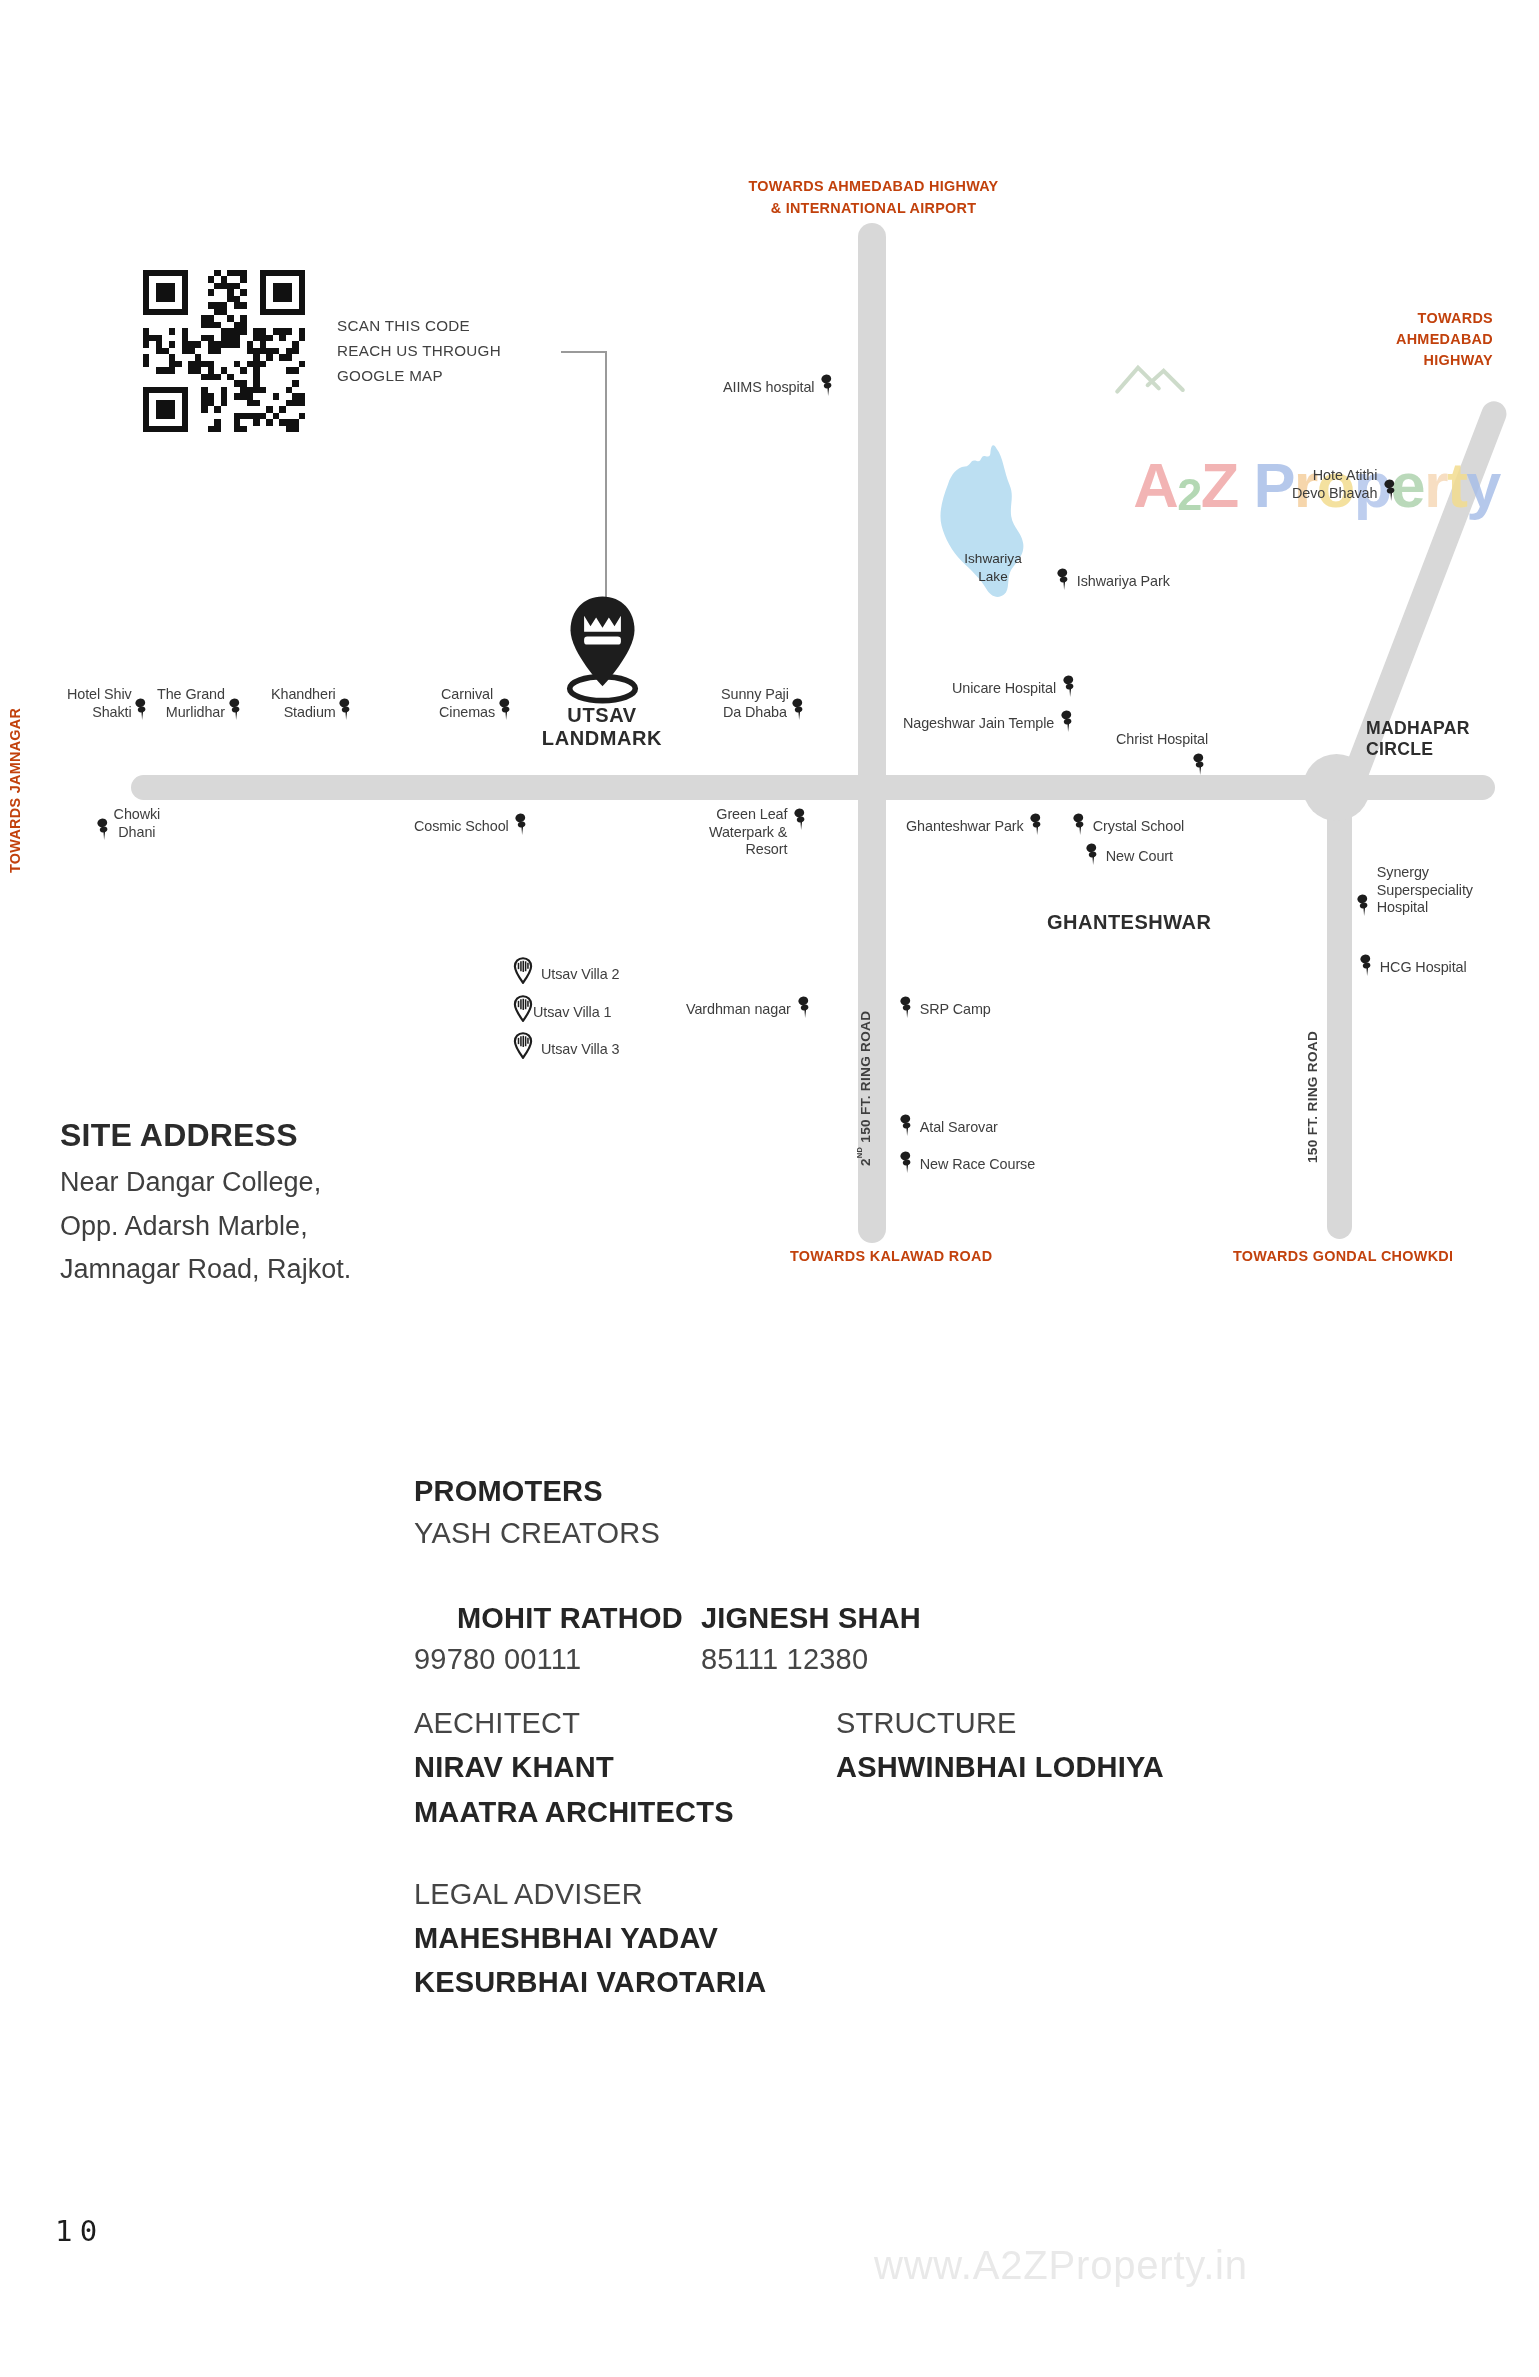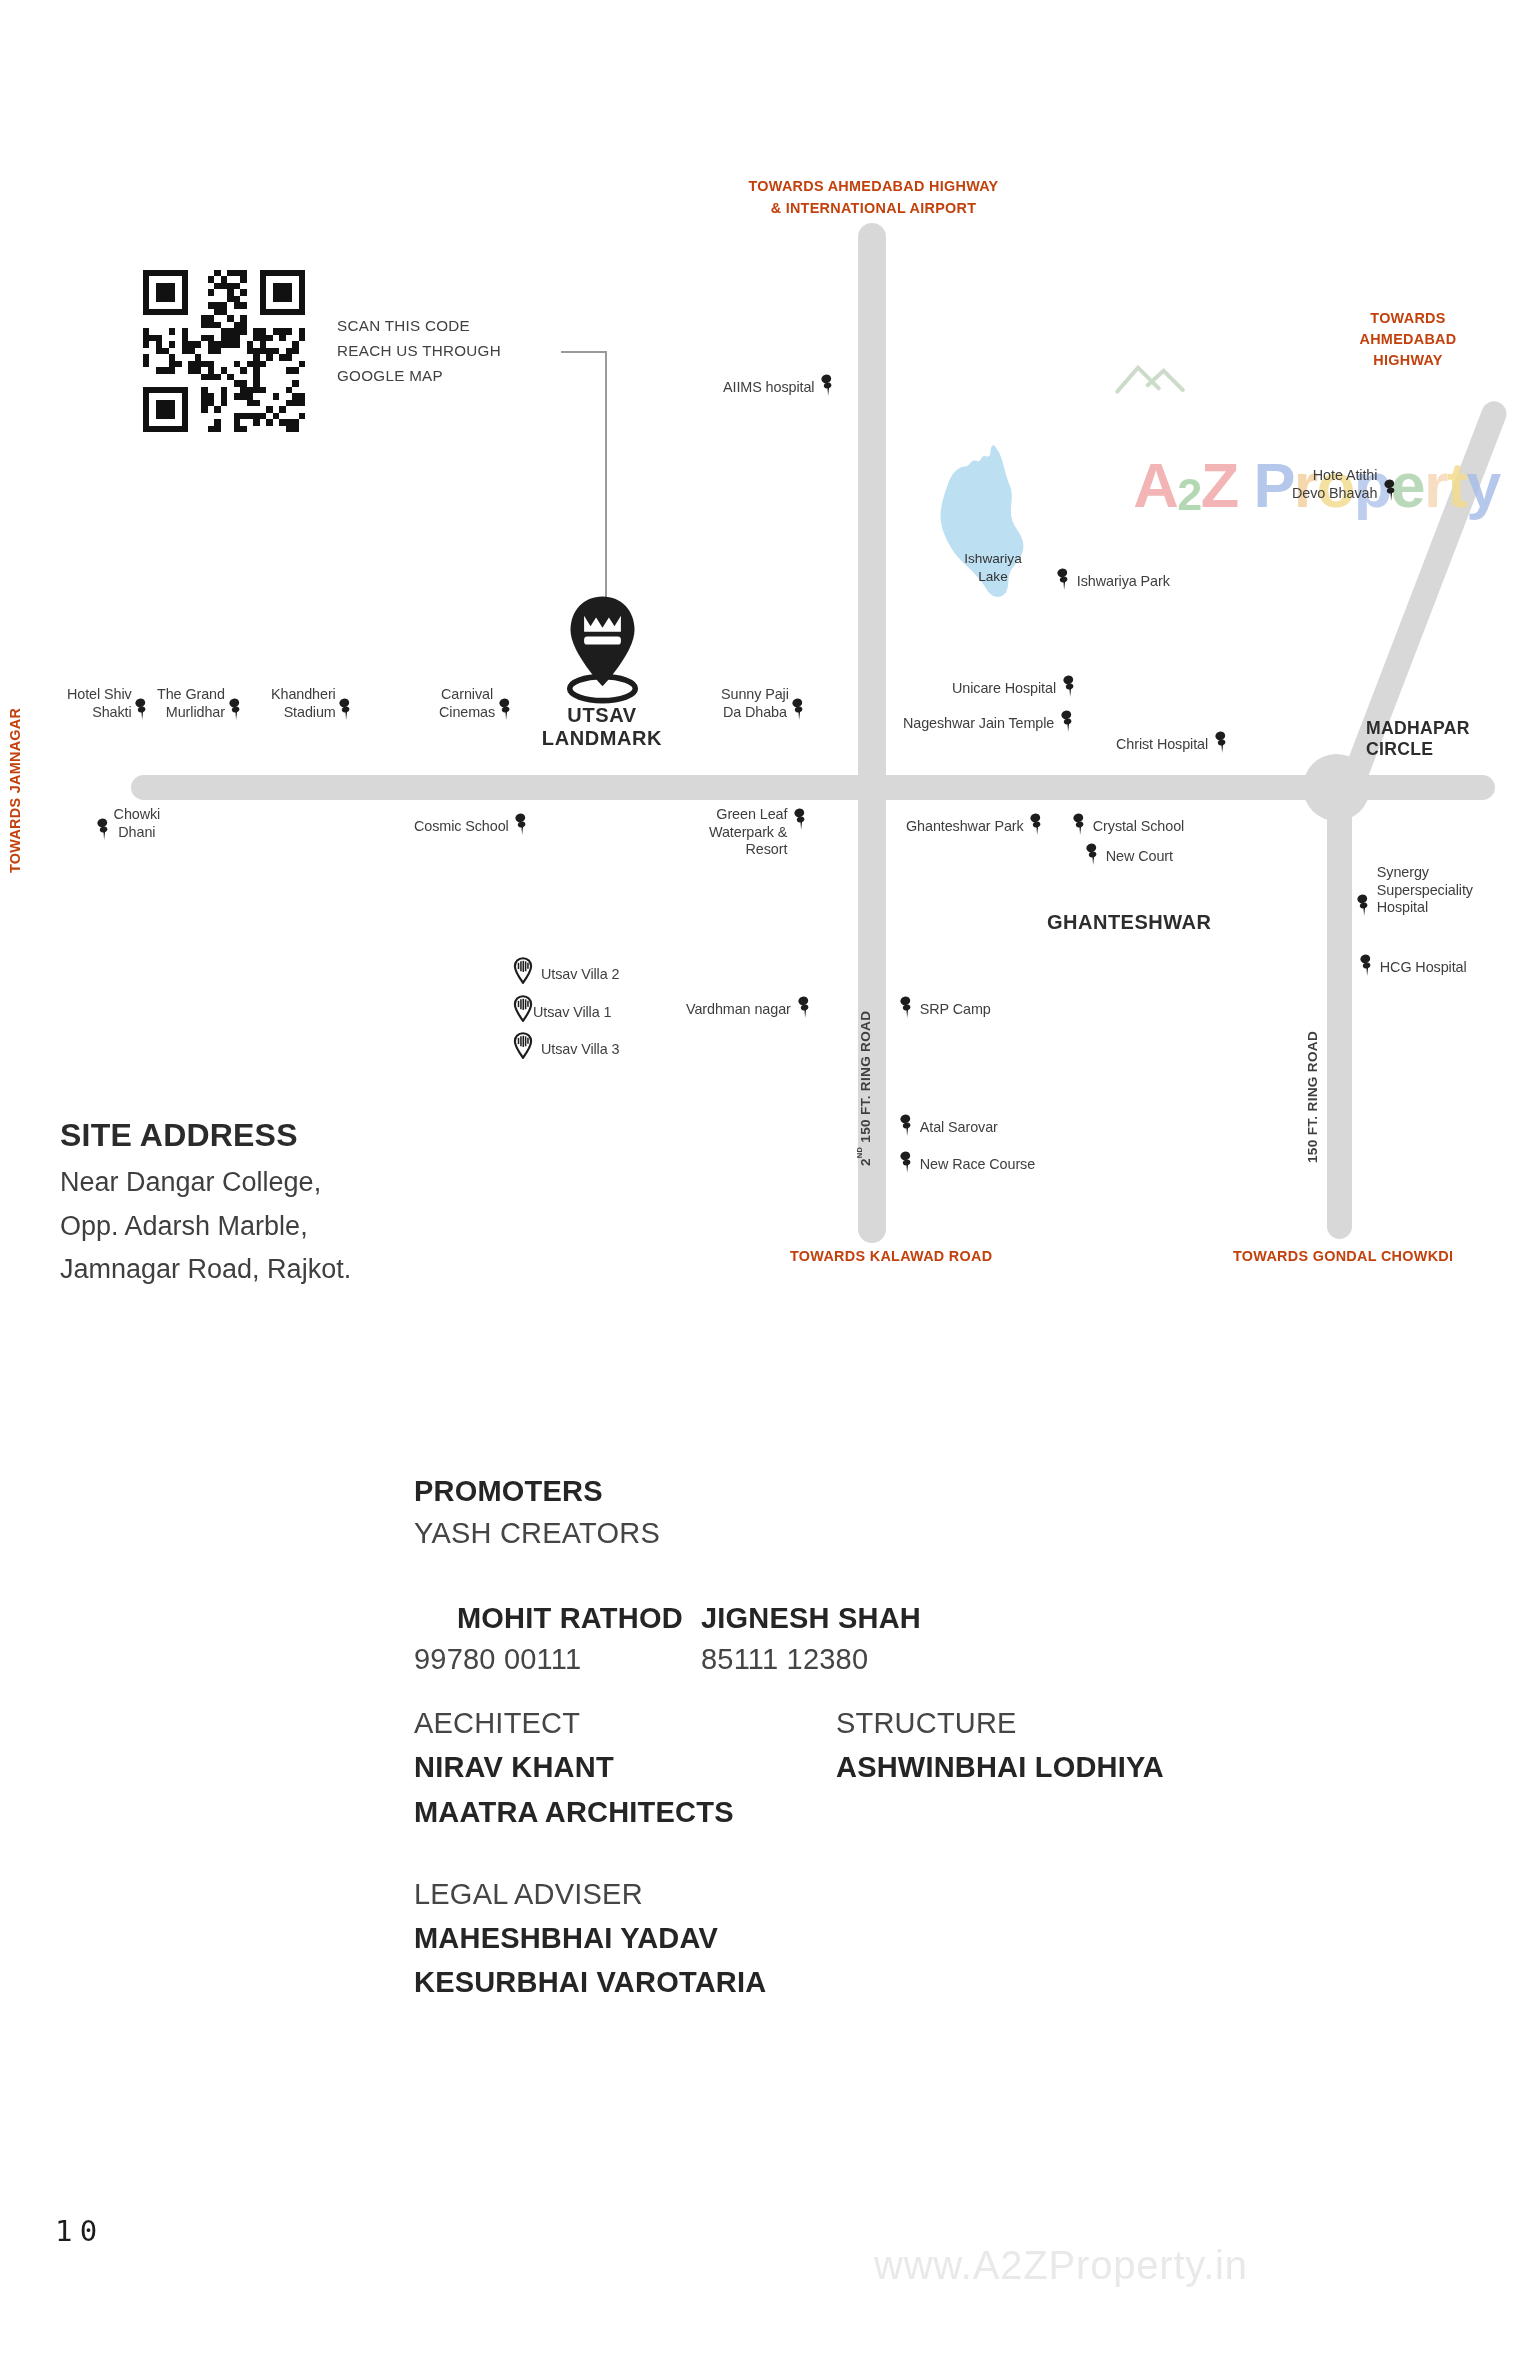--- a/index.html
+++ b/index.html
@@ -80,21 +80,21 @@
     <path fill="#bcdff2" d="M80,6 C76,14 81,21 72,19 C65,17 68,27 61,25 C52,22 55,31 46,32 C36,33 29,42 25,54
       C18,72 13,90 17,106 C21,122 30,138 42,150 C54,162 65,171 73,185 C78,194 87,198 95,192
       C103,186 98,171 104,161 C110,151 121,143 119,128 C117,114 106,108 104,94 C102,80 108,69 102,55
       C95,39 94,20 86,10 C84,6 82,4 80,6 Z"></path>
   </svg>
   <div class="lake-label" style="left:941px;top:550px;width:104px;">Ishwariya
 Lake</div>
 
   <div class="dir-label ta-c" style="left:665px;top:176px;width:417px;text-align:center;">TOWARDS AHMEDABAD HIGHWAY
 &amp; INTERNATIONAL AIRPORT</div>
-  <div class="dir-label ta-r" style="left:1323px;top:308px;width:170px;text-align:center;line-height:1.45;">TOWARDS
+  <div class="dir-label ta-r" style="left:1323px;top:308px;width:170px;text-align:right;line-height:1.45;">TOWARDS
 AHMEDABAD
 HIGHWAY</div>
   <div class="dir-label vert" style="left:4.8px;top:702px;height:176px;">TOWARDS JAMNAGAR</div>
   <div class="dir-label" style="left:790px;top:1246px;">TOWARDS KALAWAD ROAD</div>
   <div class="dir-label" style="left:1233px;top:1246px;">TOWARDS GONDAL CHOWKDI</div>
 
   <div class="dir-label vert" style="left:834px;top:992px;height:192px;font-size:13.6px;color:#3f3f3f;">
     <span>2</span><sup>ND</sup><span> 150 FT. RING ROAD</span>
   </div>
   <div class="dir-label vert" style="left:1303px;top:1026px;height:143px;font-size:13.6px;color:#3f3f3f;">150 FT. RING ROAD</div>
@@ -347,21 +347,21 @@
     <svg class="pin" viewBox="0 0 21 29" width="17" height="23">
         <use href="#pushpin"></use>
       </svg>
   </div>
   <div class="poi" style="left:903px;top:710px;">
     <span class="lbl">Nageshwar Jain Temple</span>
     <svg class="pin" viewBox="0 0 21 29" width="17" height="23">
         <use href="#pushpin"></use>
       </svg>
   </div>
-  <div class="poi" style="left:1116px;top:731px;">
+  <div class="poi" style="left:1116px;top:731px;flex-direction:column;">
     <span class="lbl">Christ Hospital</span>
     <svg class="pin" viewBox="0 0 21 29" width="17" height="23">
         <use href="#pushpin"></use>
       </svg>
   </div>
   <div class="poi col" style="left:67px;top:686px;">
     <span class="lbl ta-r">Hotel Shiv
 Shakti</span>
     <svg class="pin" viewBox="0 0 21 29" width="17" height="23">
         <use href="#pushpin"></use>

